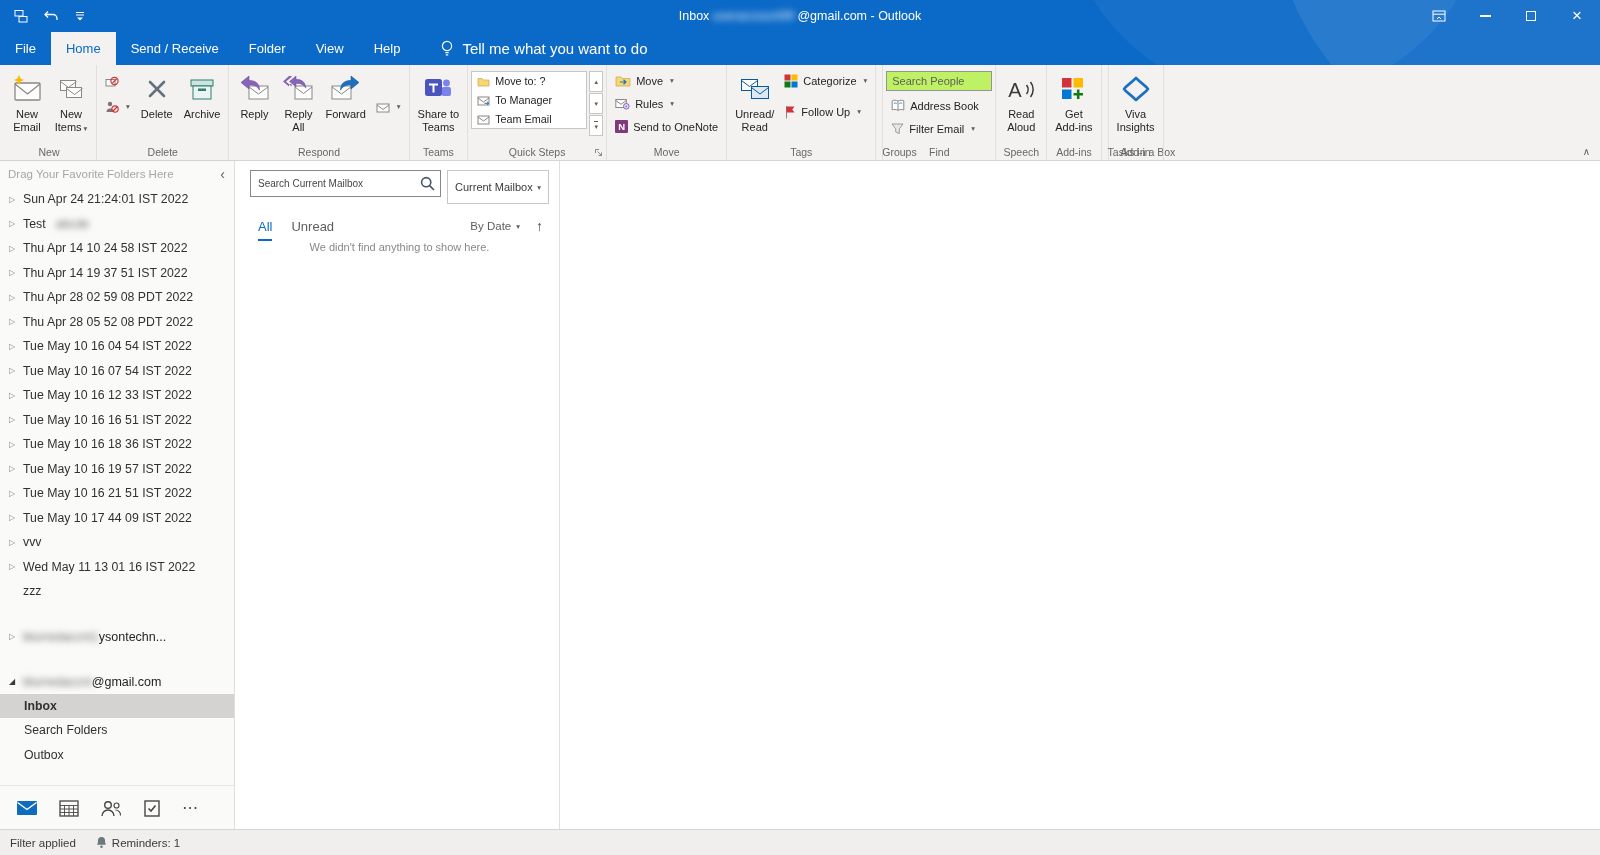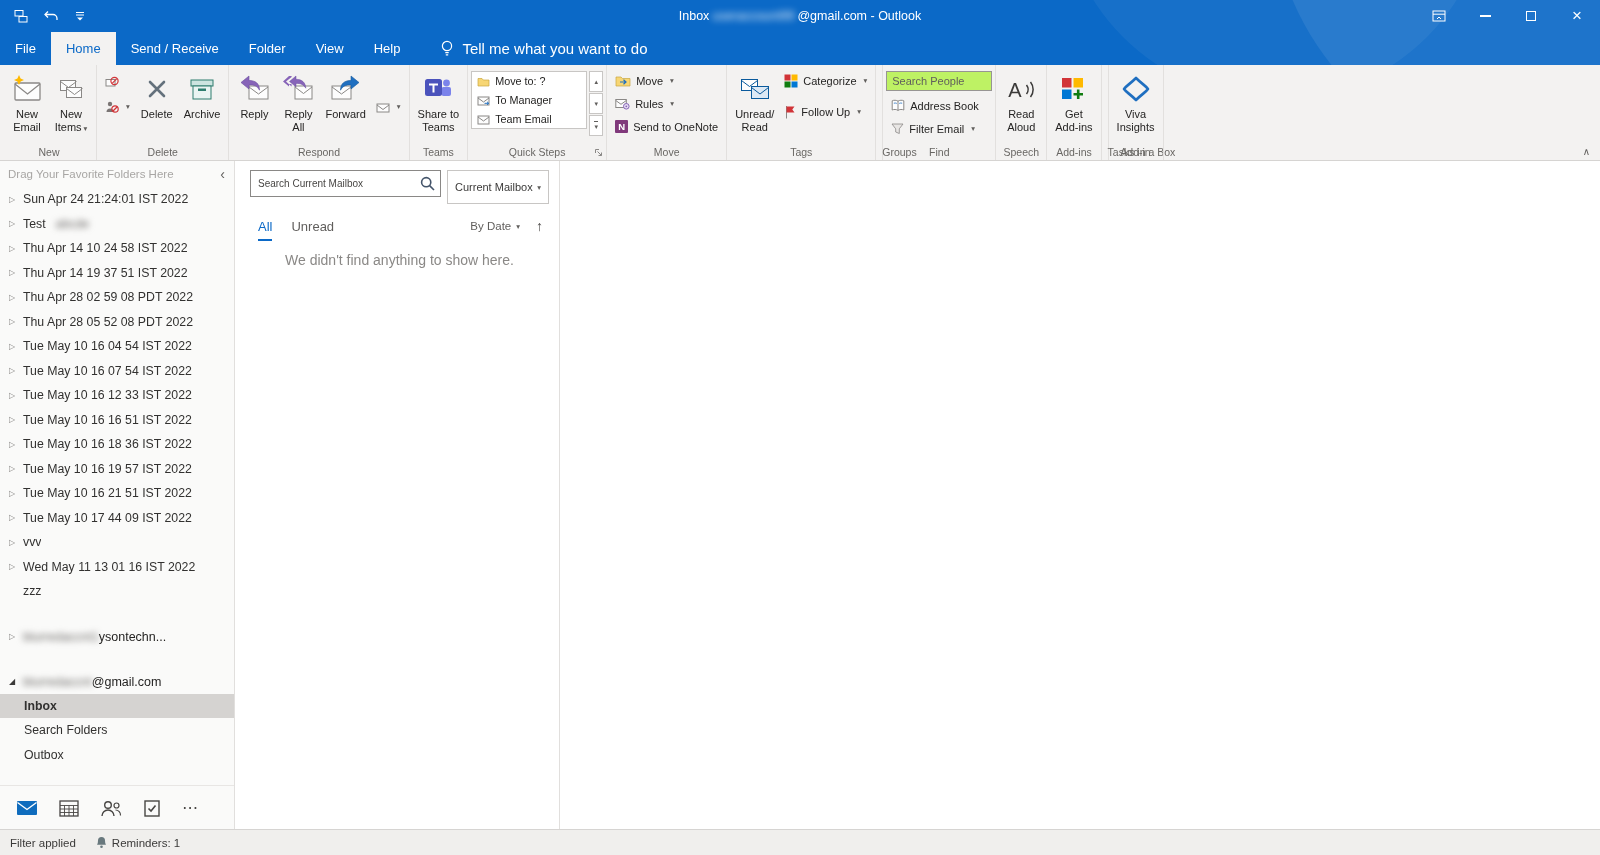--- a/index.html
+++ b/index.html
@@ -78,21 +78,21 @@
 .searchwrap input{width:100%;height:27px;border:1px solid #8a8886;padding:0 26px 0 7px;font-size:10px;font-family:inherit;color:#ef4444;background:#fff;}
 .searchwrap input::placeholder{color:#484644;}
 .mag{position:absolute;right:6px;top:6px;cursor:default;}
 .scope{flex:0 0 102px;height:27px;border:1px solid #c8c6c4;background:#fff;display:flex;align-items:center;justify-content:space-between;padding:16px 7px;font-size:11px;color:#3b3a39;cursor:default;}
 .filterrow{display:flex;align-items:center;margin-top:14px;padding-left:8px;}
 .ftab{font-size:13px;color:#605e5c;margin-right:19px;cursor:default;}
 .ftab.active{color:#0b69c7;position:relative;}
 .ftab.active::after{content:"";position:absolute;left:0;right:0;bottom:-7px;height:2px;background:#0b69c7;}
 .sortby{margin-left:auto;display:flex;align-items:center;font-size:11.5px;color:#605e5c;gap:3px;cursor:default;}
 .sortdir{margin-left:16px;margin-right:6px;font-size:14px;color:#484644;cursor:default;}
-.emptymsg{margin-top:18px;text-align:center;font-size:14px;color:#8a8886;}
+.emptymsg{margin-top:7px;text-align:center;font-size:11px;color:#8a8886;}
 .readingpane{flex:1;background:#fff;}
 
 
 .statusbar{flex:0 0 26px;background:#f0efed;border-top:1px solid #d6d4d2;display:flex;align-items:center;padding:0 10px;font-size:11.5px;color:#3b3a39;gap:20px;}
 .sbitem{display:flex;align-items:center;gap:5px;cursor:default;}
 .sbright{margin-left:auto;display:flex;align-items:center;}
 .sbconnected{margin-right:155px;}
 .viewic{margin-left:10px;display:flex;cursor:default;}
 .zoomminus{margin-left:20px;font-size:13px;color:#484644;cursor:default;}
 .ztrack{width:118px;height:2px;background:#a19f9d;margin:0 9px;position:relative;cursor:default;}

